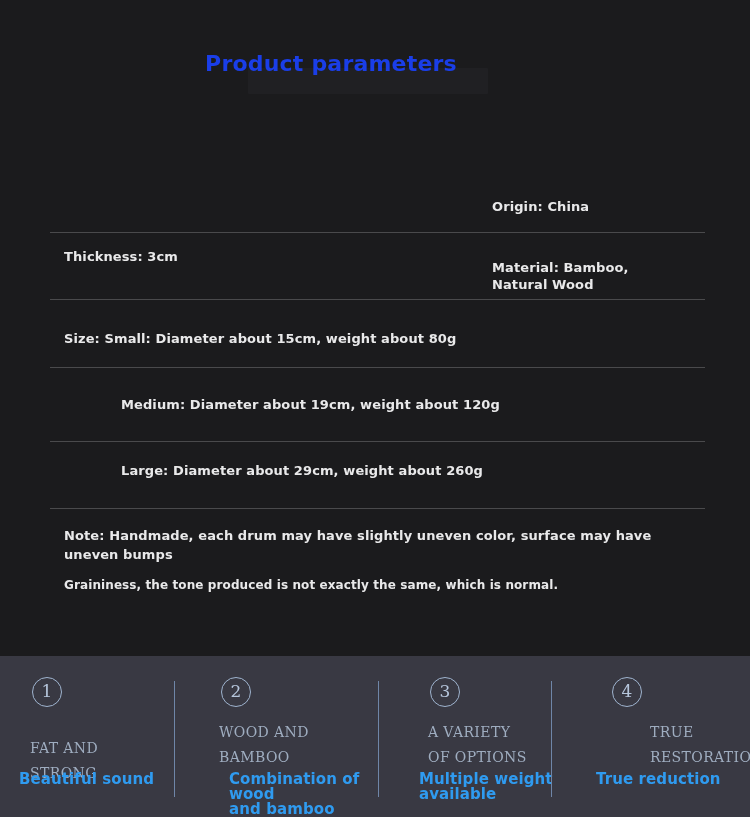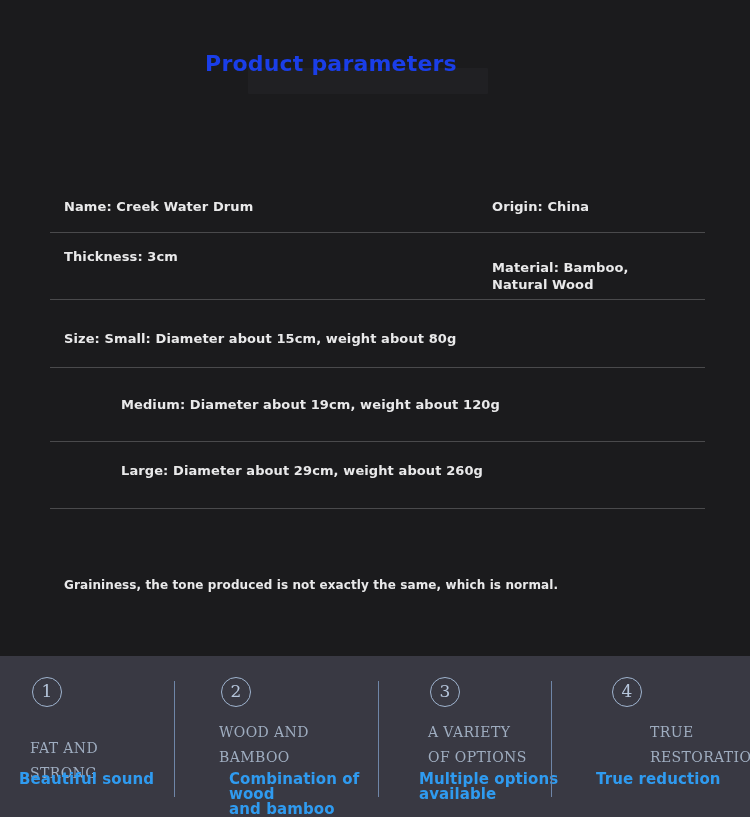--- a/index.html
+++ b/index.html
@@ -118,38 +118,38 @@
 </style>
 </head>
 <body>
 
 <div id="spec-panel">
 
   <div id="title-shadow-block"></div>
 
   <div id="page-title">Product parameters</div>
 
-  <div class="cell-label" style="left:64px; top:198px;">Name: Creek Water Drum</div>
   <div class="cell-label" style="left:492px; top:198px;">Origin: China</div>
   <div class="spec-rule" style="top:232px;"></div>
 
   <div class="cell-label" style="left:64px; top:248px;">Thickness: 3cm</div>
   <div class="cell-label" style="left:492px; top:259px; white-space:pre-line;">Material: Bamboo,
 Natural Wood</div>
   <div class="spec-rule" style="top:299px;"></div>
 
   <div class="cell-label" style="left:64px; top:330px;">Size: Small: Diameter about 15cm, weight about 80g</div>
   <div class="spec-rule" style="top:367px;"></div>
 
   <div class="cell-label" style="left:121px; top:396px;">Medium: Diameter about 19cm, weight about 120g</div>
   <div class="spec-rule" style="top:441px;"></div>
 
   <div class="cell-label" style="left:121px; top:462px;">Large: Diameter about 29cm, weight about 260g</div>
   <div class="spec-rule" style="top:508px;"></div>
 
+  <div class="cell-label" style="left:64px; top:526px; width:600px; line-height:19px;">Note: Handmade, each drum may have slightly uneven color, surface may have uneven bumps</div>
   <div class="cell-label" style="left:64px; top:577px; width:620px; font-size:12px;">Graininess, the tone produced is not exactly the same, which is normal.</div>
 
 </div>
 
 <div id="features-panel">
 
   <div class="feature-col" style="left:0px; width:180px;">
     <div class="feature-number" style="left:32px;">1</div>
     <div class="feature-title" style="left:30px;margin-top:16px;">FAT AND
 STRONG</div>
@@ -163,21 +163,21 @@
 BAMBOO</div>
     <div class="feature-sub" style="left:-5px;margin-left:44px;">Combination of wood
 and bamboo</div>
   </div>
   <div class="feature-sep" style="left:378px;"></div>
 
   <div class="feature-col" style="left:395px; width:185px;">
     <div class="feature-number" style="left:35px;">3</div>
     <div class="feature-title" style="left:33px;">A VARIETY
 OF OPTIONS</div>
-    <div class="feature-sub" style="left:24px;">Multiple options
+    <div class="feature-sub" style="left:24px;">Multiple weight
 available</div>
   </div>
   <div class="feature-sep" style="left:551px;"></div>
 
   <div class="feature-col" style="left:580px; width:170px;">
     <div class="feature-number" style="left:32px;">4</div>
     <div class="feature-title" style="left:30px;margin-left:40px;">TRUE
 RESTORATION</div>
     <div class="feature-sub" style="left:16px;">True reduction</div>
   </div>

